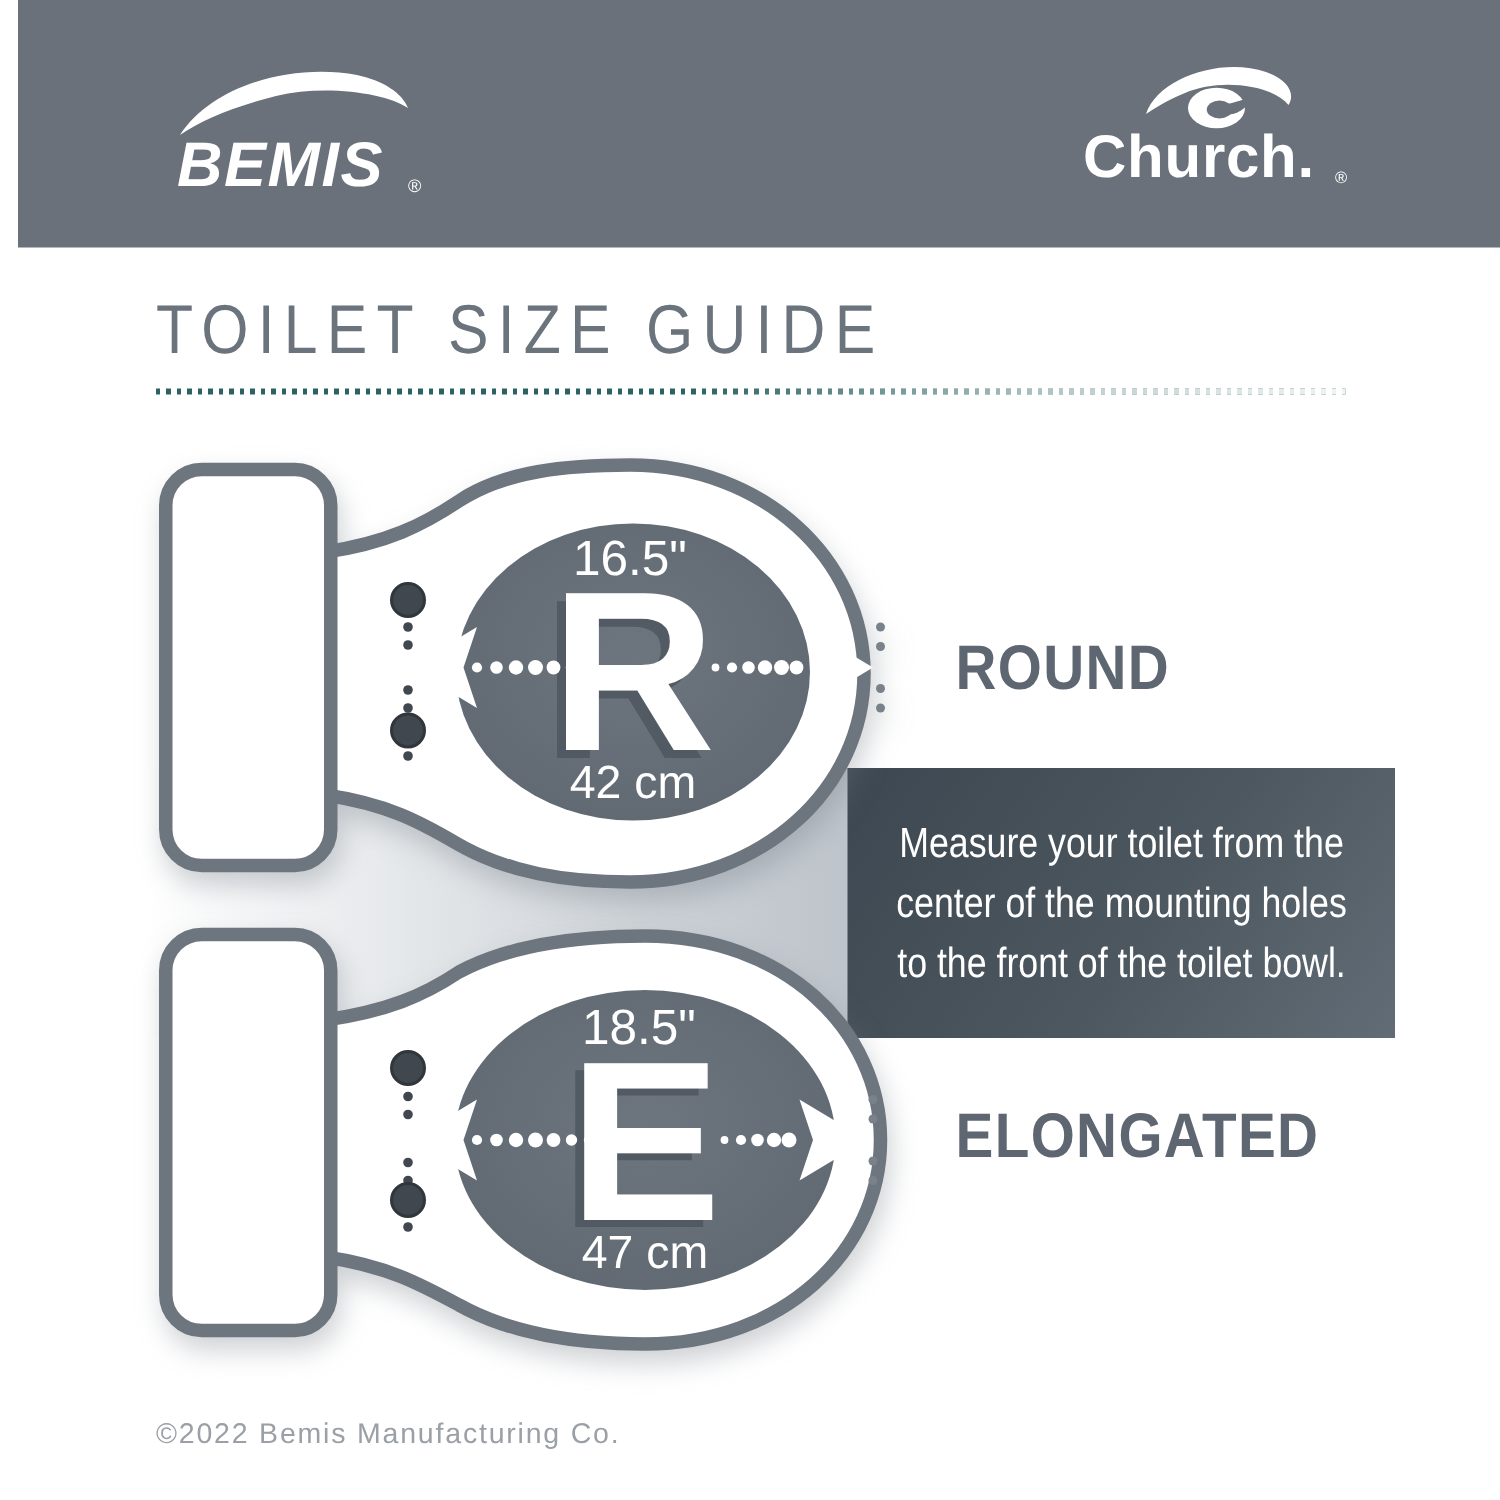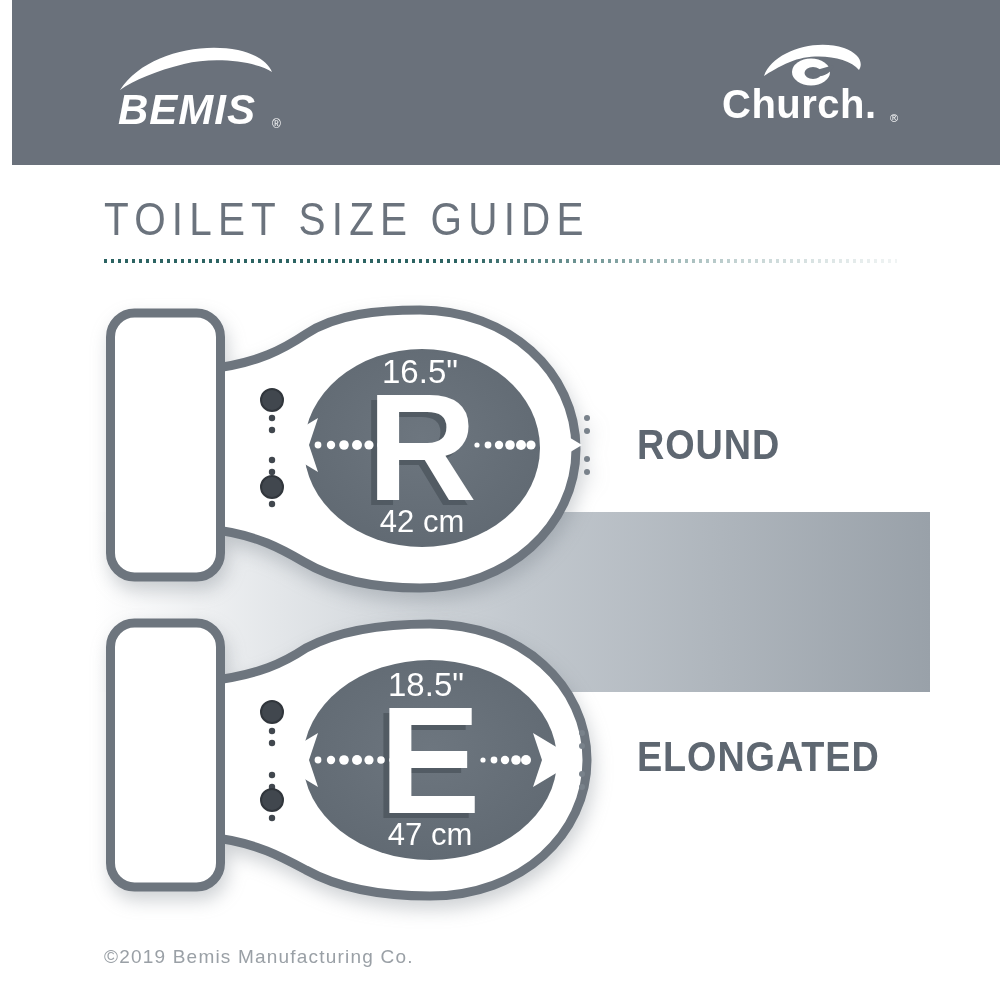--- a/index.html
+++ b/index.html
@@ -65,20 +65,27 @@
       </g>
       <text x="10" y="76" font-size="40" font-weight="bold" letter-spacing="0.5" fill="#ffffff">Church.</text>
       <text x="178" y="80" font-size="11" fill="#ffffff">®</text>
     </svg>
   </div>
 
   <div class="title">TOILET SIZE GUIDE</div>
   <div class="divider"></div>
 
   <div class="band"></div>
+  <div class="banner">
+    <div class="banner-text">
+      <div>Measure your toilet from the</div>
+      <div>center of the mounting holes</div>
+      <div>to the front of the toilet bowl.</div>
+    </div>
+  </div>
 
   <svg class="toilet-svg toilet-round" width="540" height="310" viewBox="0 0 540 310">
     <defs>
       <radialGradient id="seatGradR" cx="50%" cy="45%" r="75%">
         <stop offset="0%" stop-color="#6d767f"></stop>
         <stop offset="100%" stop-color="#5d666f"></stop>
       </radialGradient>
     </defs>
 
     <path d="M127,68 C168,62 192,50 216,34 C246,14 288,10 330,10 C418,10 486,72 486,149 C486,226 418,288 330,288 C288,288 248,282 214,262 C190,248 168,236 127,230 Z" fill="#ffffff" stroke="#6d757e" stroke-width="9" stroke-linejoin="round"></path>
@@ -174,15 +181,15 @@
       <circle cx="393" cy="150" r="2.6"></circle>
         <circle cx="404" cy="150" r="3.4"></circle>
       <circle cx="415" cy="150" r="4.2"></circle>
         <circle cx="426" cy="150" r="4.8"></circle>
       <circle cx="436" cy="150" r="5"></circle>
     </g>
   </svg>
 
   <div class="shape-label label-elongated">ELONGATED</div>
 
-  <div class="footer">©2019 Bemis Manufacturing Co.</div>
+  <div class="footer">©2022 Bemis Manufacturing Co.</div>
 
 </div>
 
 </body></html>

